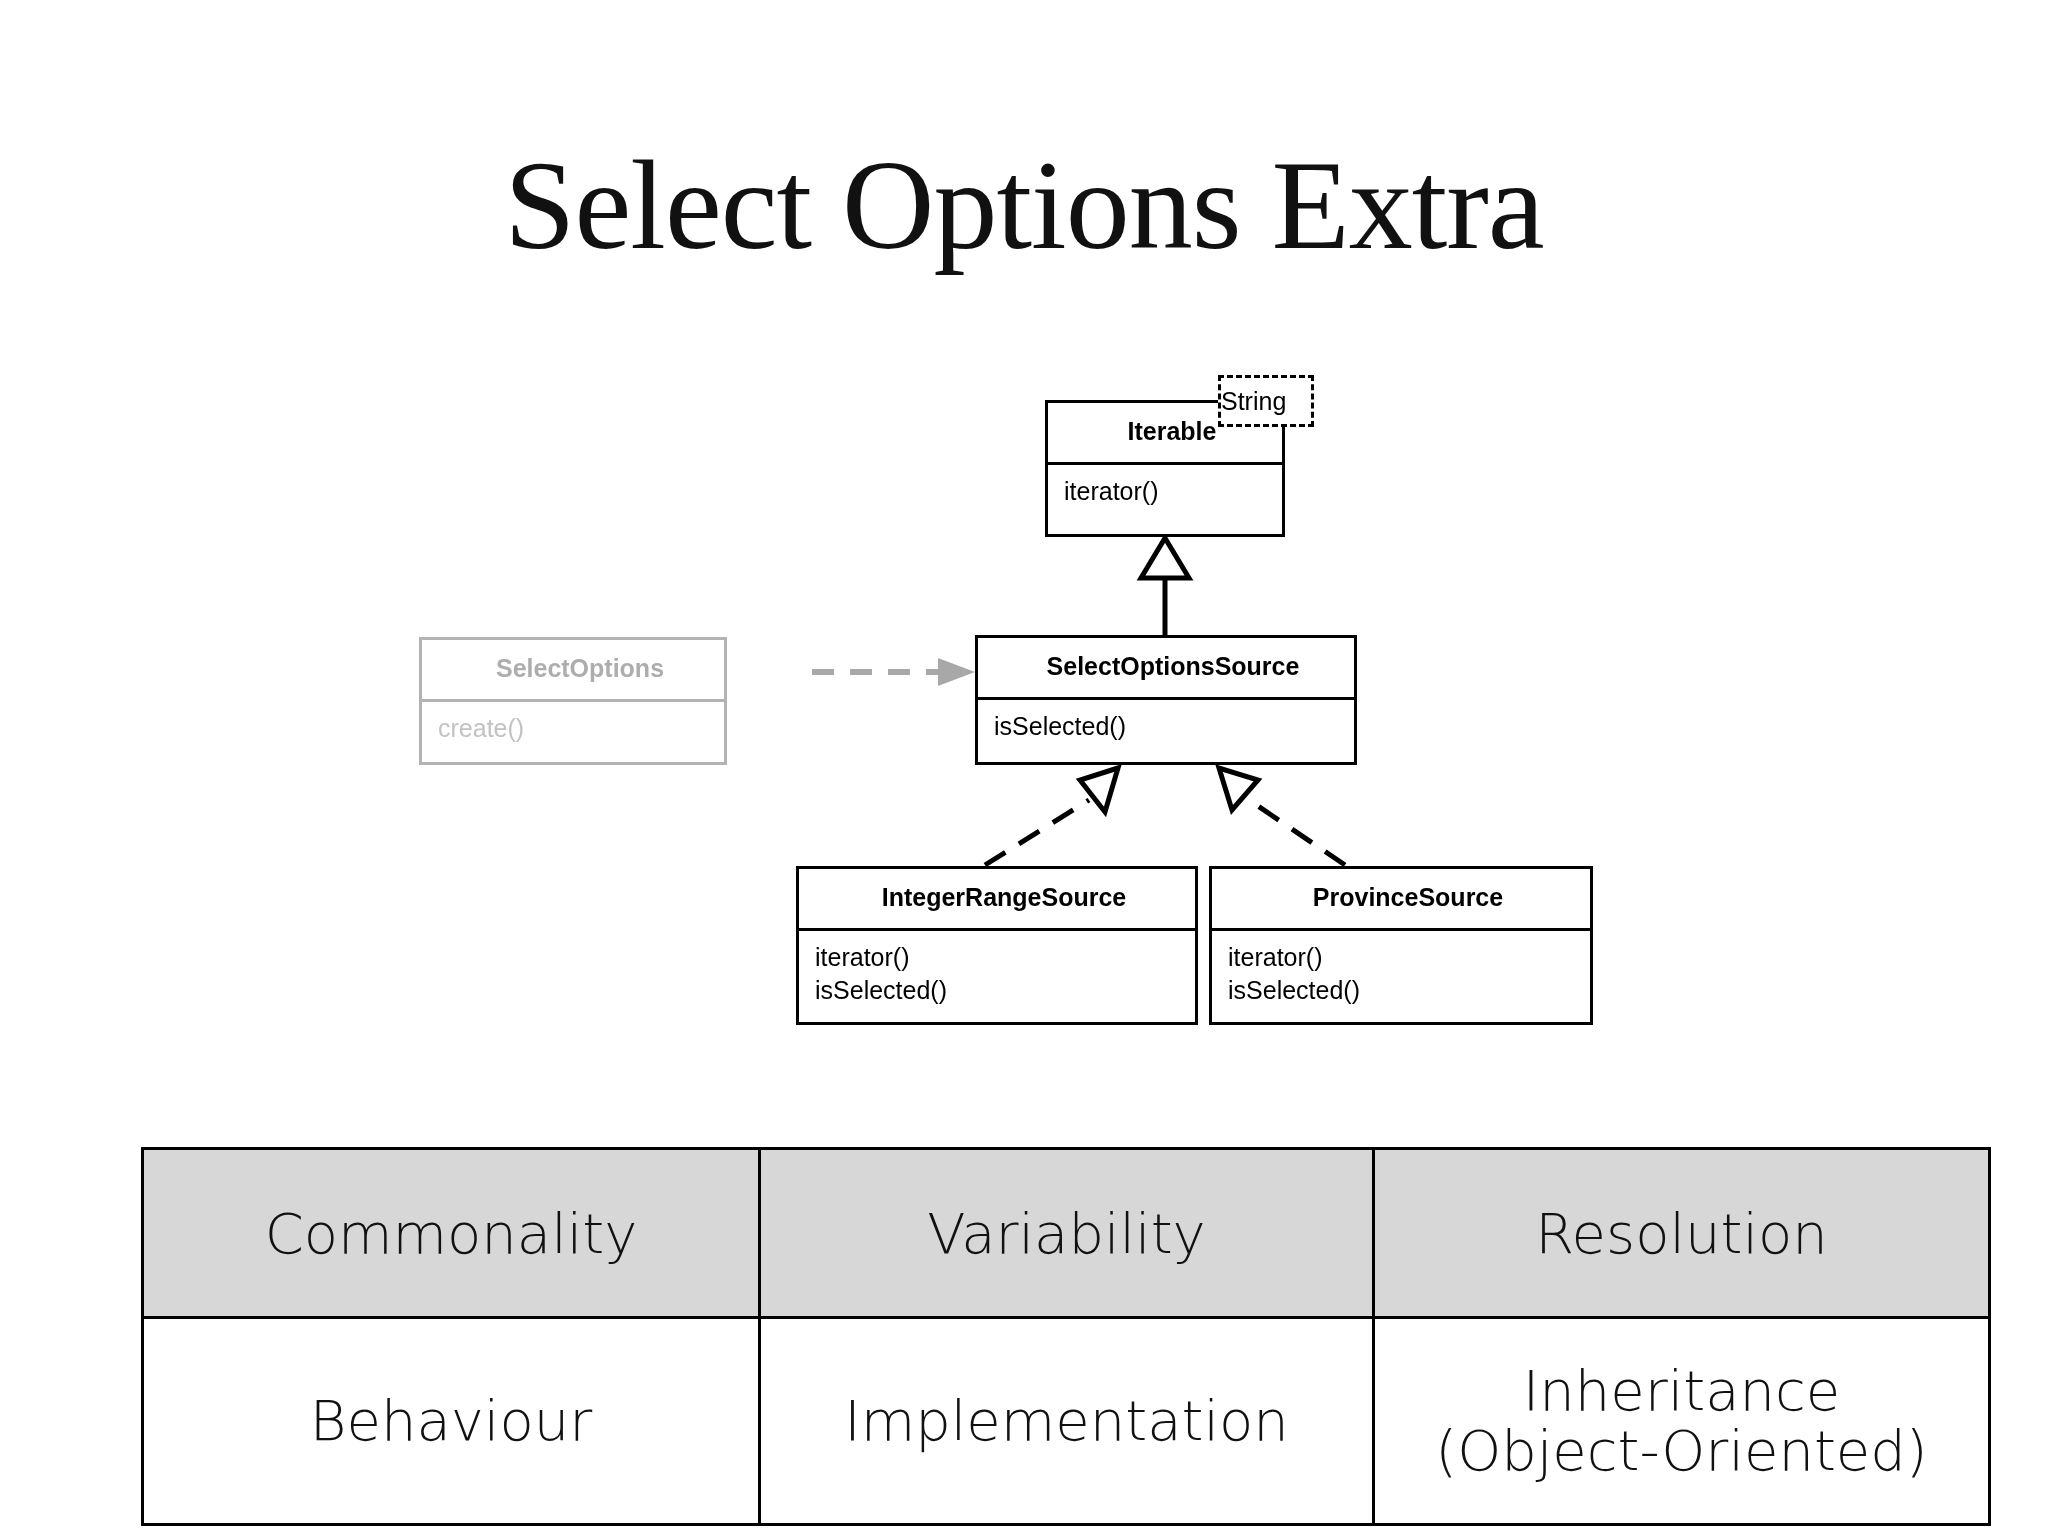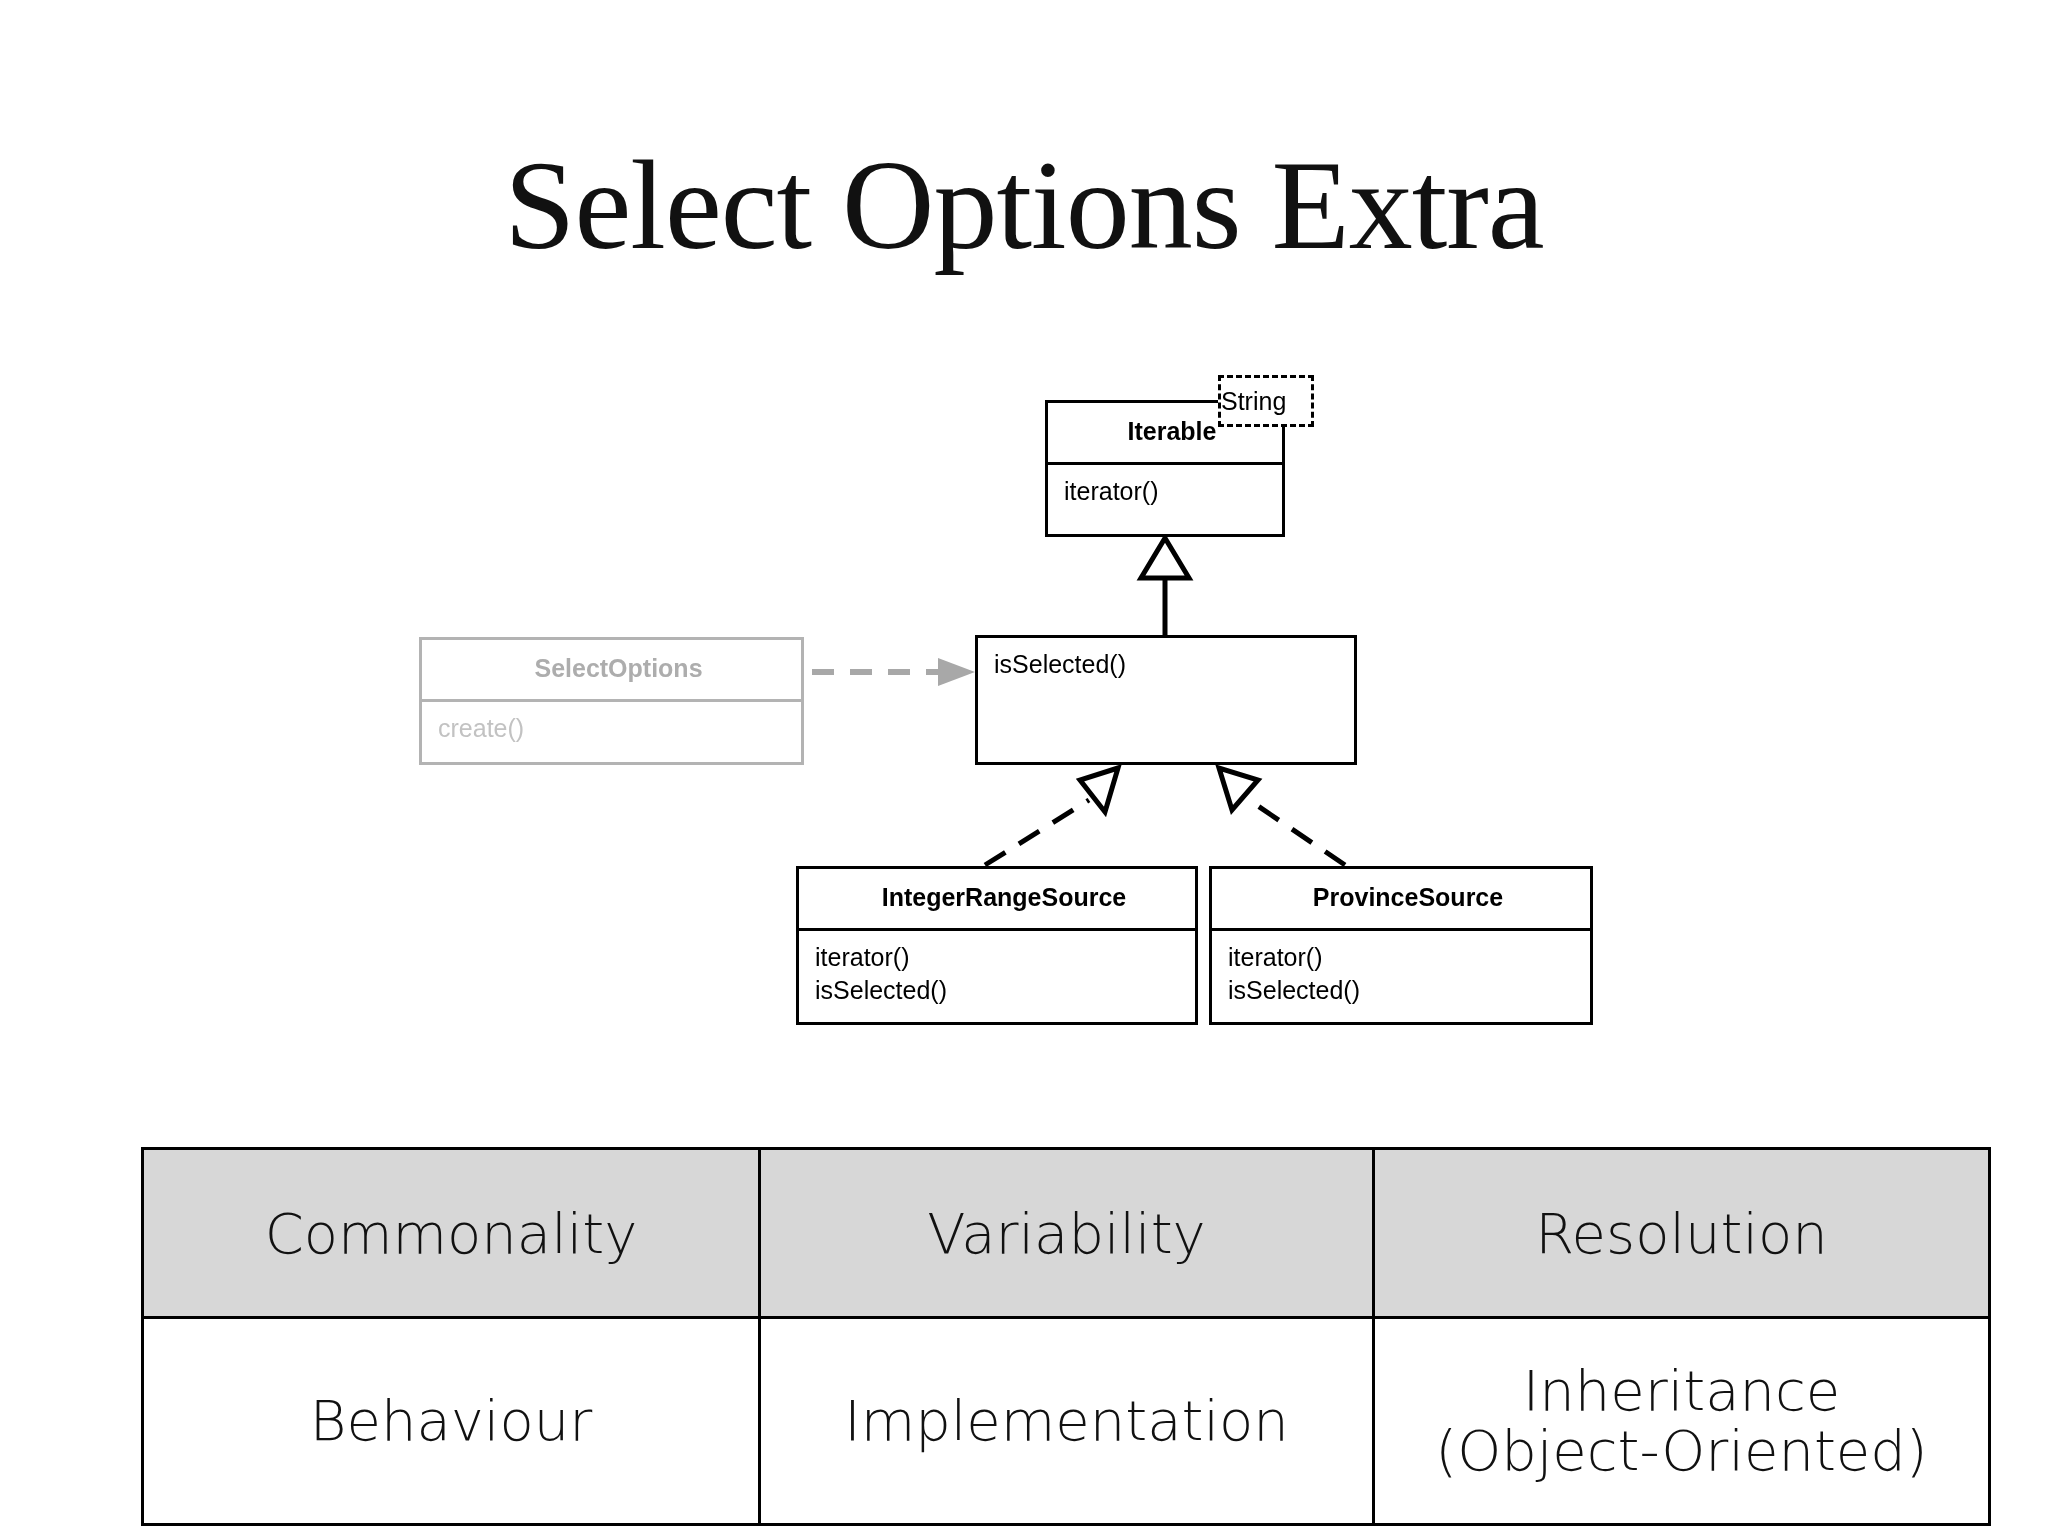--- a/index.html
+++ b/index.html
@@ -164,26 +164,27 @@
     </g>
   </svg>
 
   <div class="template-param" style="left:1218px; top:375px; width:96px; height:52px;">String</div>
 
   <div class="uml-class" style="left:1045px; top:400px; width:240px; height:137px;">
     <div class="cls-name">Iterable</div>
     <div class="cls-ops">iterator()</div>
   </div>
 
-  <div class="uml-class faded" style="left:419px; top:637px; width:385px; height:128px;">
+  <div class="uml-class faded" style="left:419px; top:637px; width:308px; height:128px;">
     <div class="cls-name">SelectOptions</div>
     <div class="cls-ops">create()</div>
   </div>
 
   <div class="uml-class" style="left:975px; top:635px; width:382px; height:130px;">
+    <div class="cls-name">SelectOptionsSource</div>
     <div class="cls-ops">isSelected()</div>
   </div>
 
   <div class="uml-class" style="left:768px; top:866px; width:402px; height:159px;margin-left:28px;">
     <div class="cls-name">IntegerRangeSource</div>
     <div class="cls-ops">iterator()
 isSelected()</div>
   </div>
 
   <div class="uml-class" style="left:1209px; top:866px; width:384px; height:159px;">

